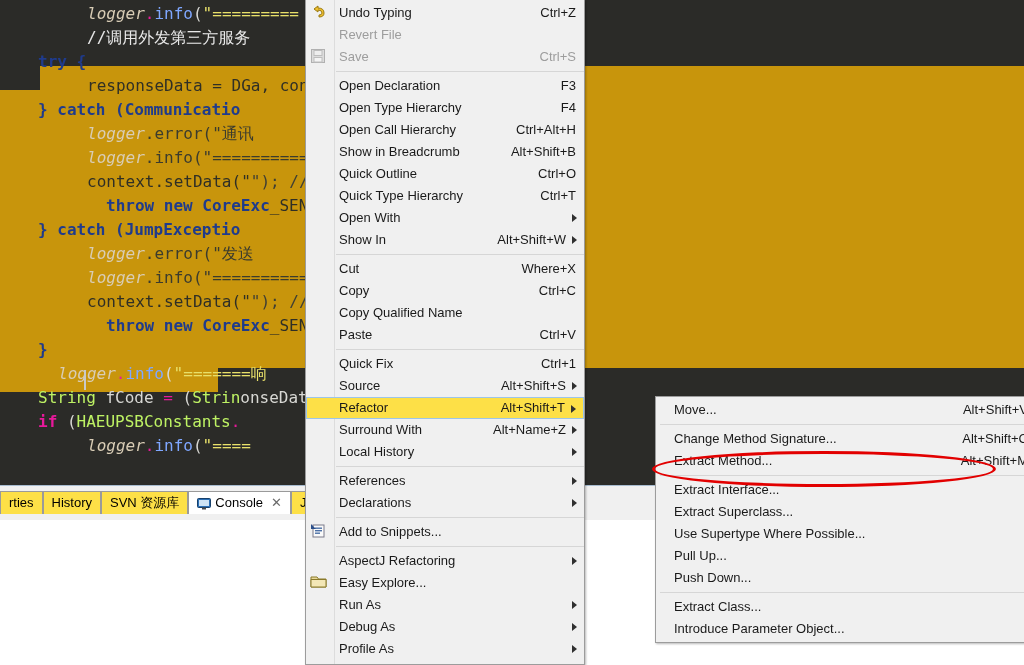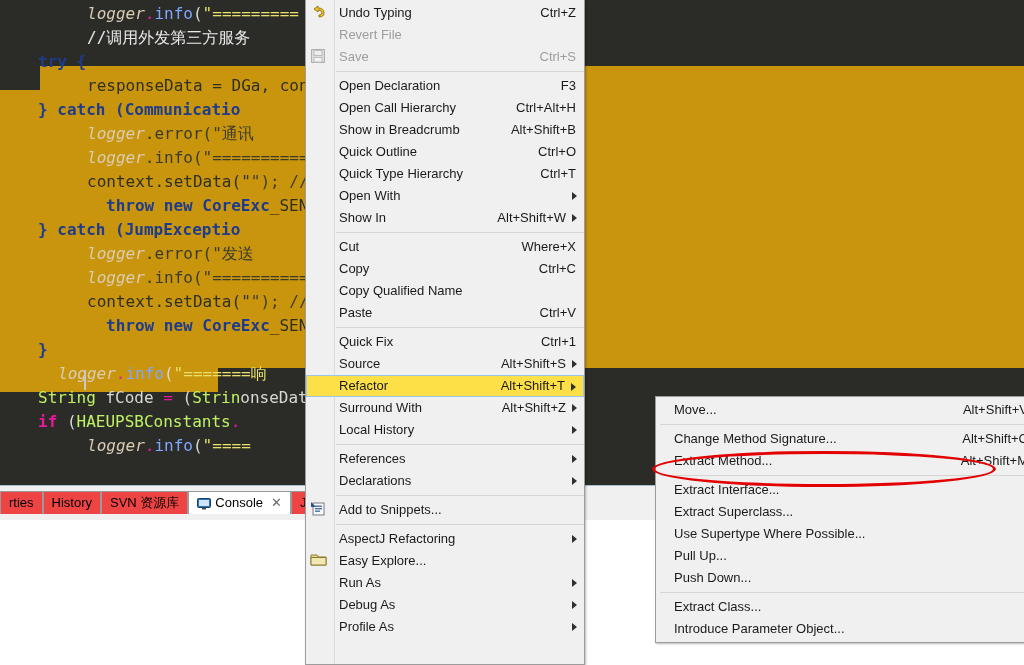--- a/index.html
+++ b/index.html
@@ -42,21 +42,21 @@
     background:#f0f0f0;border-top:1px solid #a8bcd0;
   }
   #tabstrip .tab-inner{
     position:absolute;left:0;top:5px;height:30px;white-space:nowrap;
     font-size:13px;color:#000;
   }
   .vtab{
     display:inline-block;height:22px;line-height:22px;padding:0 8px;
     border-left:1px solid #9a9a9a;border-right:1px solid #9a9a9a;
     border-top:1px solid #9a9a9a;
-    background:#ef4444;vertical-align:bottom;
+    background:#fde047;vertical-align:bottom;
   }
   .vtab.active{background:#fff;font-weight:normal;}
   .vtab .tabicon{display:inline-block;vertical-align:-3px;margin-right:4px;}
   #lowerpanel{
     position:absolute;left:0;top:520px;width:1024px;height:145px;background:#ffffff;
   }
   
   #rightpanels{position:absolute;left:985px;top:470px;width:39px;height:105px;}
   .rp{position:absolute;left:0;width:39px;background:#eeeeee;border:1px solid #8a8a8a;}
 
@@ -163,36 +163,37 @@
             <path d="M4 5 L8 2 L8 4 Q14 4 14 9 Q14 13 9 13 L9 11 Q12 11 12 9 Q12 6 8 6 L8 8 Z" fill="#f0c030" stroke="#9a7a10" stroke-width="1"></path>
           </svg></span><span class="lbl">Undo Typing</span><span class="acc">Ctrl+Z</span></div>
       <div class="mi disabled"><span class="lbl">Revert File</span></div>
       <div class="mi disabled"><span class="micon"><svg width="16" height="16" viewBox="0 0 16 16">
             <rect x="1.5" y="1.5" width="13" height="13" fill="#dcdcdc" stroke="#b0b0b0"></rect>
             <rect x="4" y="2.5" width="8" height="5" fill="#eeeeee" stroke="#bdbdbd"></rect>
             <rect x="4" y="9.5" width="8" height="4.5" fill="#f4f4f4" stroke="#bdbdbd"></rect>
           </svg></span><span class="lbl">Save</span><span class="acc">Ctrl+S</span></div>
       <div class="msep"></div>
       <div class="mi"><span class="lbl">Open Declaration</span><span class="acc">F3</span></div>
+      <div class="mi"><span class="lbl">Open Type Hierarchy</span><span class="acc">F4</span></div>
       <div class="mi"><span class="lbl">Open Call Hierarchy</span><span class="acc">Ctrl+Alt+H</span></div>
       <div class="mi"><span class="lbl">Show in Breadcrumb</span><span class="acc">Alt+Shift+B</span></div>
       <div class="mi"><span class="lbl">Quick Outline</span><span class="acc">Ctrl+O</span></div>
       <div class="mi"><span class="lbl">Quick Type Hierarchy</span><span class="acc">Ctrl+T</span></div>
       <div class="mi"><span class="lbl">Open With</span><span class="arr"></span></div>
       <div class="mi"><span class="lbl">Show In</span><span class="acc arrowed">Alt+Shift+W</span><span class="arr"></span></div>
       <div class="msep"></div>
       <div class="mi"><span class="lbl">Cut</span><span class="acc">Where+X</span></div>
       <div class="mi"><span class="lbl">Copy</span><span class="acc">Ctrl+C</span></div>
       <div class="mi"><span class="lbl">Copy Qualified Name</span></div>
       <div class="mi"><span class="lbl">Paste</span><span class="acc">Ctrl+V</span></div>
       <div class="msep"></div>
       <div class="mi"><span class="lbl">Quick Fix</span><span class="acc">Ctrl+1</span></div>
       <div class="mi"><span class="lbl">Source</span><span class="acc arrowed">Alt+Shift+S</span><span class="arr"></span></div>
       <div class="mi hl"><span class="lbl">Refactor</span><span class="acc arrowed">Alt+Shift+T</span><span class="arr"></span></div>
-      <div class="mi"><span class="lbl">Surround With</span><span class="acc arrowed">Alt+Shift+Z</span><span class="arr"></span></div>
+      <div class="mi"><span class="lbl">Surround With</span><span class="acc arrowed">Alt+Name+Z</span><span class="arr"></span></div>
       <div class="mi"><span class="lbl">Local History</span><span class="arr"></span></div>
       <div class="msep"></div>
       <div class="mi"><span class="lbl">References</span><span class="arr"></span></div>
       <div class="mi"><span class="lbl">Declarations</span><span class="arr"></span></div>
       <div class="msep"></div>
       <div class="mi"><span class="micon"><svg width="16" height="16" viewBox="0 0 16 16">
             <rect x="3" y="2" width="11" height="12" fill="#fafafa" stroke="#7a7a8a"></rect>
             <rect x="5" y="4.5" width="7" height="1.4" fill="#4a6fa5"></rect>
             <rect x="5" y="7" width="7" height="1.4" fill="#4a6fa5"></rect>
             <rect x="5" y="9.5" width="5" height="1.4" fill="#4a6fa5"></rect>

